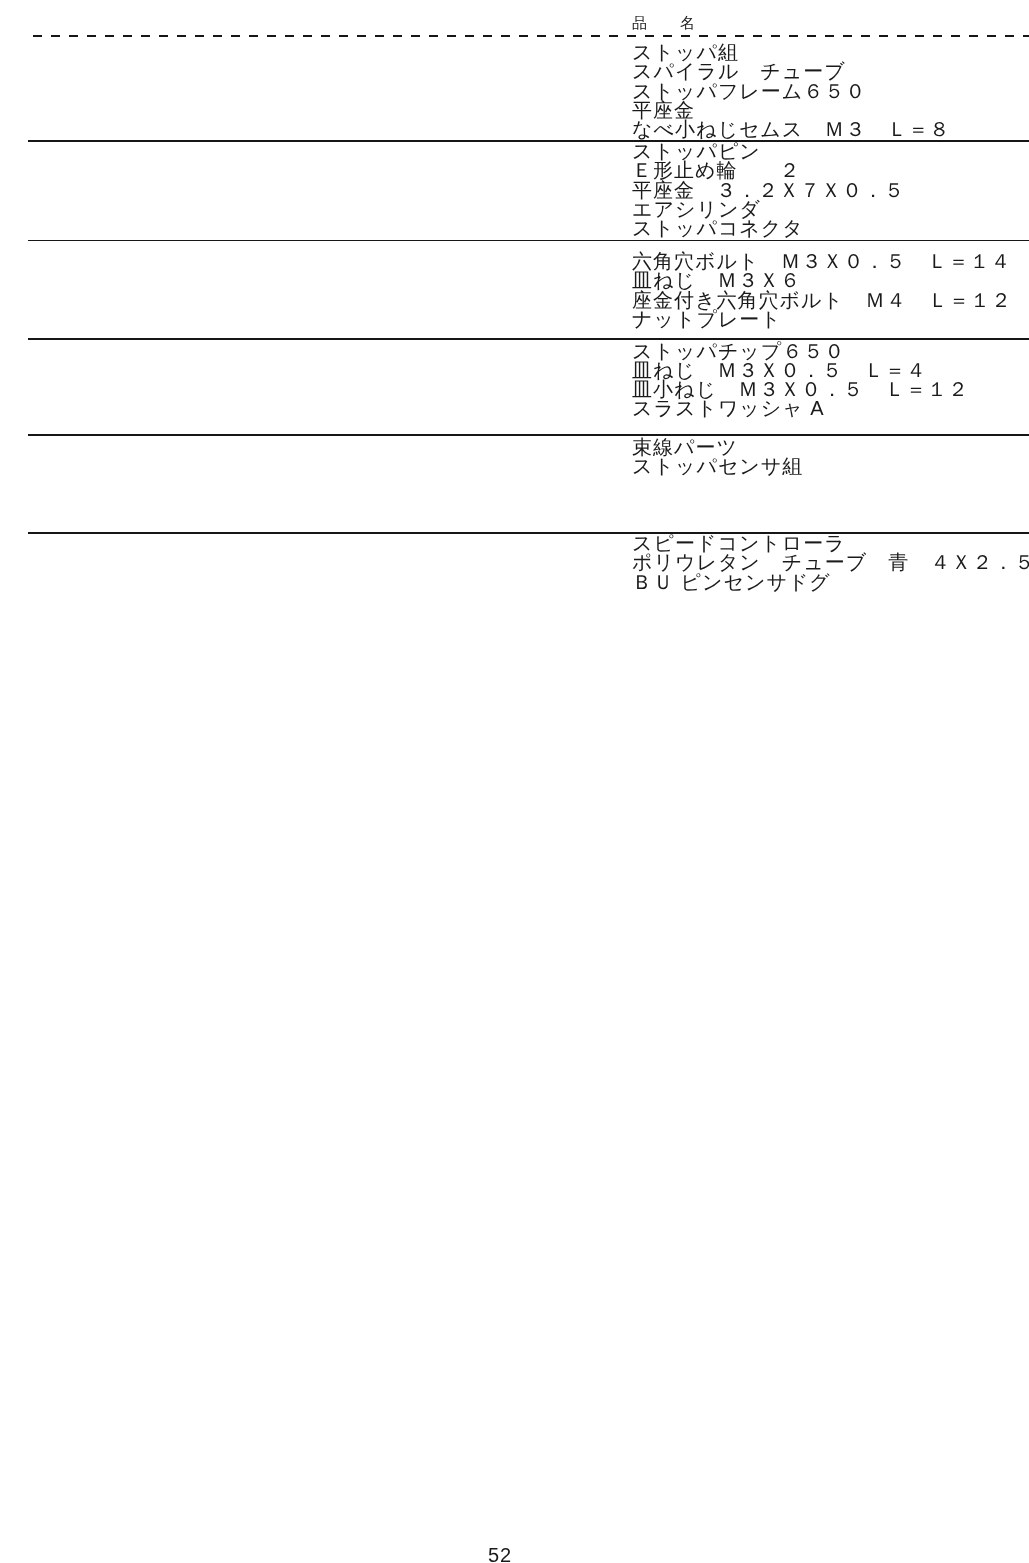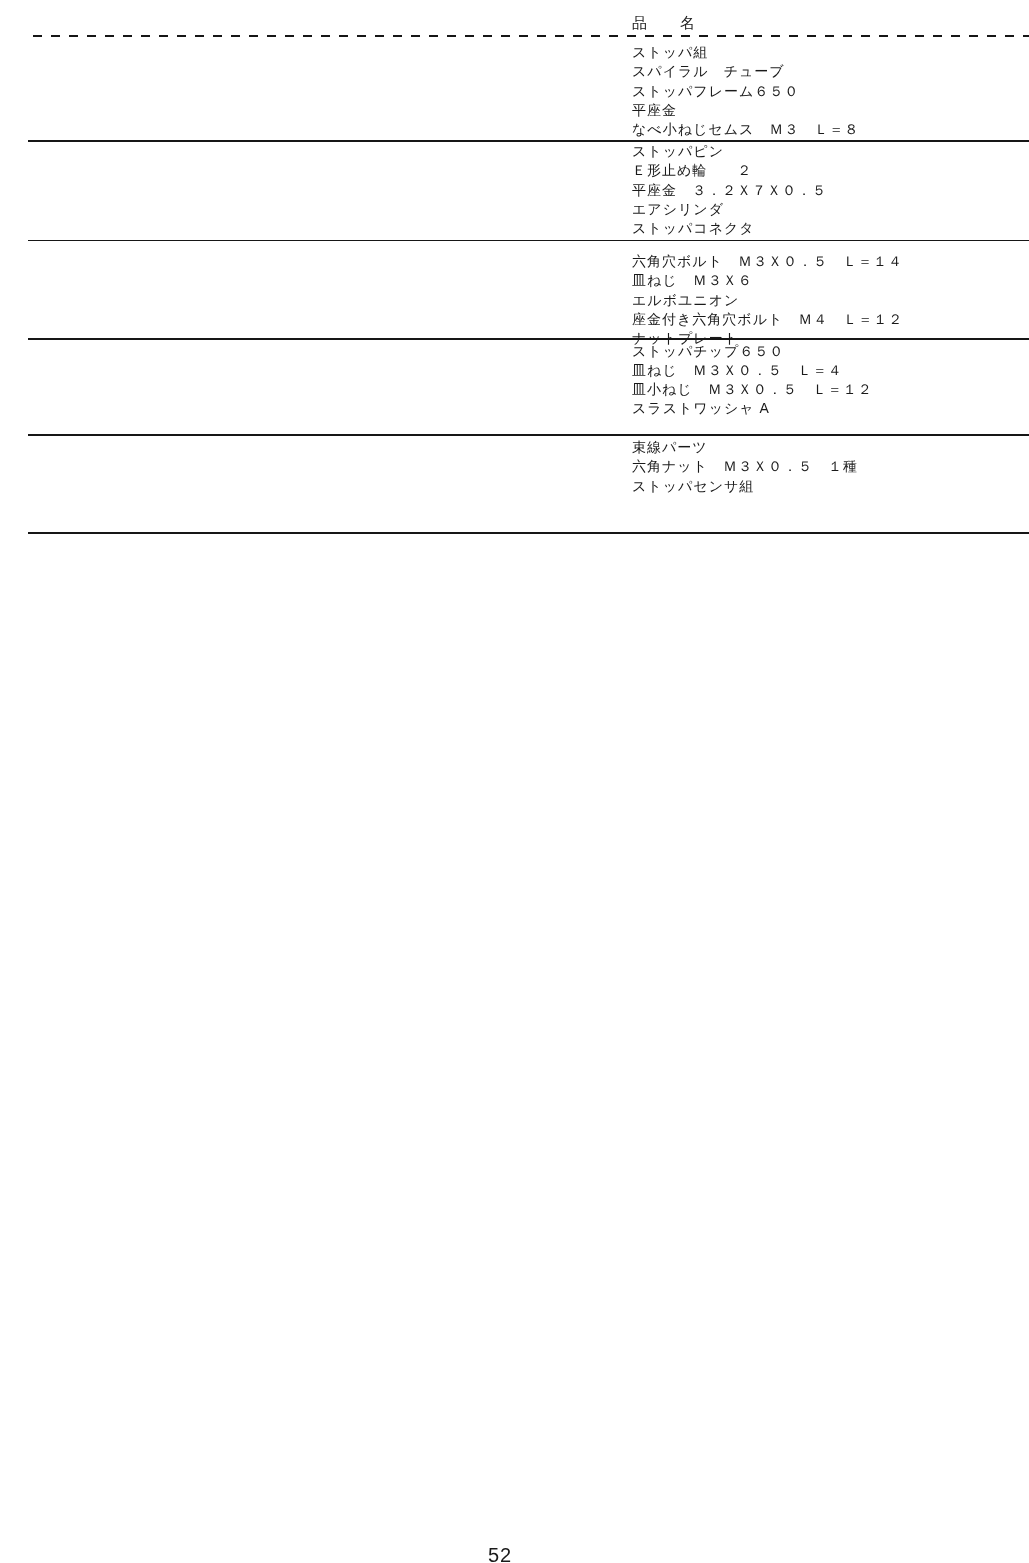--- a/index.html
+++ b/index.html
@@ -33,21 +33,21 @@
     position: absolute;
     left: 28px;
     right: 0;
     height: 1.5px;
     background: #161616;
   }
   .group {
     position: absolute;
     left: 632px;
     width: 396px;
-    font-size: 14px;
+    font-size: 20px;
     line-height: 19.3px;
     letter-spacing: 1px;
     white-space: pre;
   }
   .part-row { height: 19.3px; }
   .page-num {
     position: absolute;
     left: 455px;
     top: 1532px;
     width: 90px;
@@ -66,28 +66,29 @@
   <div class="dashline"></div>
 
   <section class="group" style="top:31px"><div class="part-row">ストッパ組</div><div class="part-row">スパイラル　チューブ</div><div class="part-row">ストッパフレーム６５０</div><div class="part-row">平座金</div><div class="part-row">なべ小ねじセムス　Ｍ３　Ｌ＝８</div></section>
 
   <div class="hline" style="top:128px"></div>
 
   <section class="group" style="top:130px"><div class="part-row">ストッパピン</div><div class="part-row">Ｅ形止め輪　　２</div><div class="part-row">平座金　３．２Ｘ７Ｘ０．５</div><div class="part-row">エアシリンダ</div><div class="part-row">ストッパコネクタ</div></section>
 
   <div class="hline" style="top:227.5px"></div>
 
-  <section class="group" style="top:240px"><div class="part-row">六角穴ボルト　Ｍ３Ｘ０．５　Ｌ＝１４</div><div class="part-row">皿ねじ　Ｍ３Ｘ６</div><div class="part-row">エルボユニオン</div><div class="part-row">座金付き六角穴ボルト　Ｍ４　Ｌ＝１２</div><div class="part-row">ナットプレート</div></section>
+  <section class="group" style="top:240px"><div class="part-row">六角穴ボルト　Ｍ３Ｘ０．５　Ｌ＝１４</div><div class="part-row">皿ねじ　Ｍ３Ｘ６</div><div class="part-row">座金付き六角穴ボルト　Ｍ４　Ｌ＝１２</div><div class="part-row">ナットプレート</div></section>
 
   <div class="hline" style="top:326px"></div>
 
   <section class="group" style="top:329.5px"><div class="part-row">ストッパチップ６５０</div><div class="part-row">皿ねじ　Ｍ３Ｘ０．５　Ｌ＝４</div><div class="part-row">皿小ねじ　Ｍ３Ｘ０．５　Ｌ＝１２</div><div class="part-row">スラストワッシャ A</div></section>
 
   <div class="hline" style="top:422px"></div>
 
-  <section class="group" style="top:426px"><div class="part-row">束線パーツ</div><div class="part-row">六角ナット　Ｍ３Ｘ０．５　１種</div><div class="part-row">ストッパセンサ組</div></section>
+  <section class="group" style="top:426px"><div class="part-row">束線パーツ</div><div class="part-row">ストッパセンサ組</div></section>
 
   <div class="hline" style="top:520px"></div>
 
+  <section class="group" style="top:522px"><div class="part-row">スピードコントローラ</div><div class="part-row">ポリウレタン　チューブ　青　４Ｘ２．５</div><div class="part-row">ＢＵ ピンセンサドグ</div></section>
 
   <div class="page-num">52</div>
 
 </div>
 
 </body></html>

